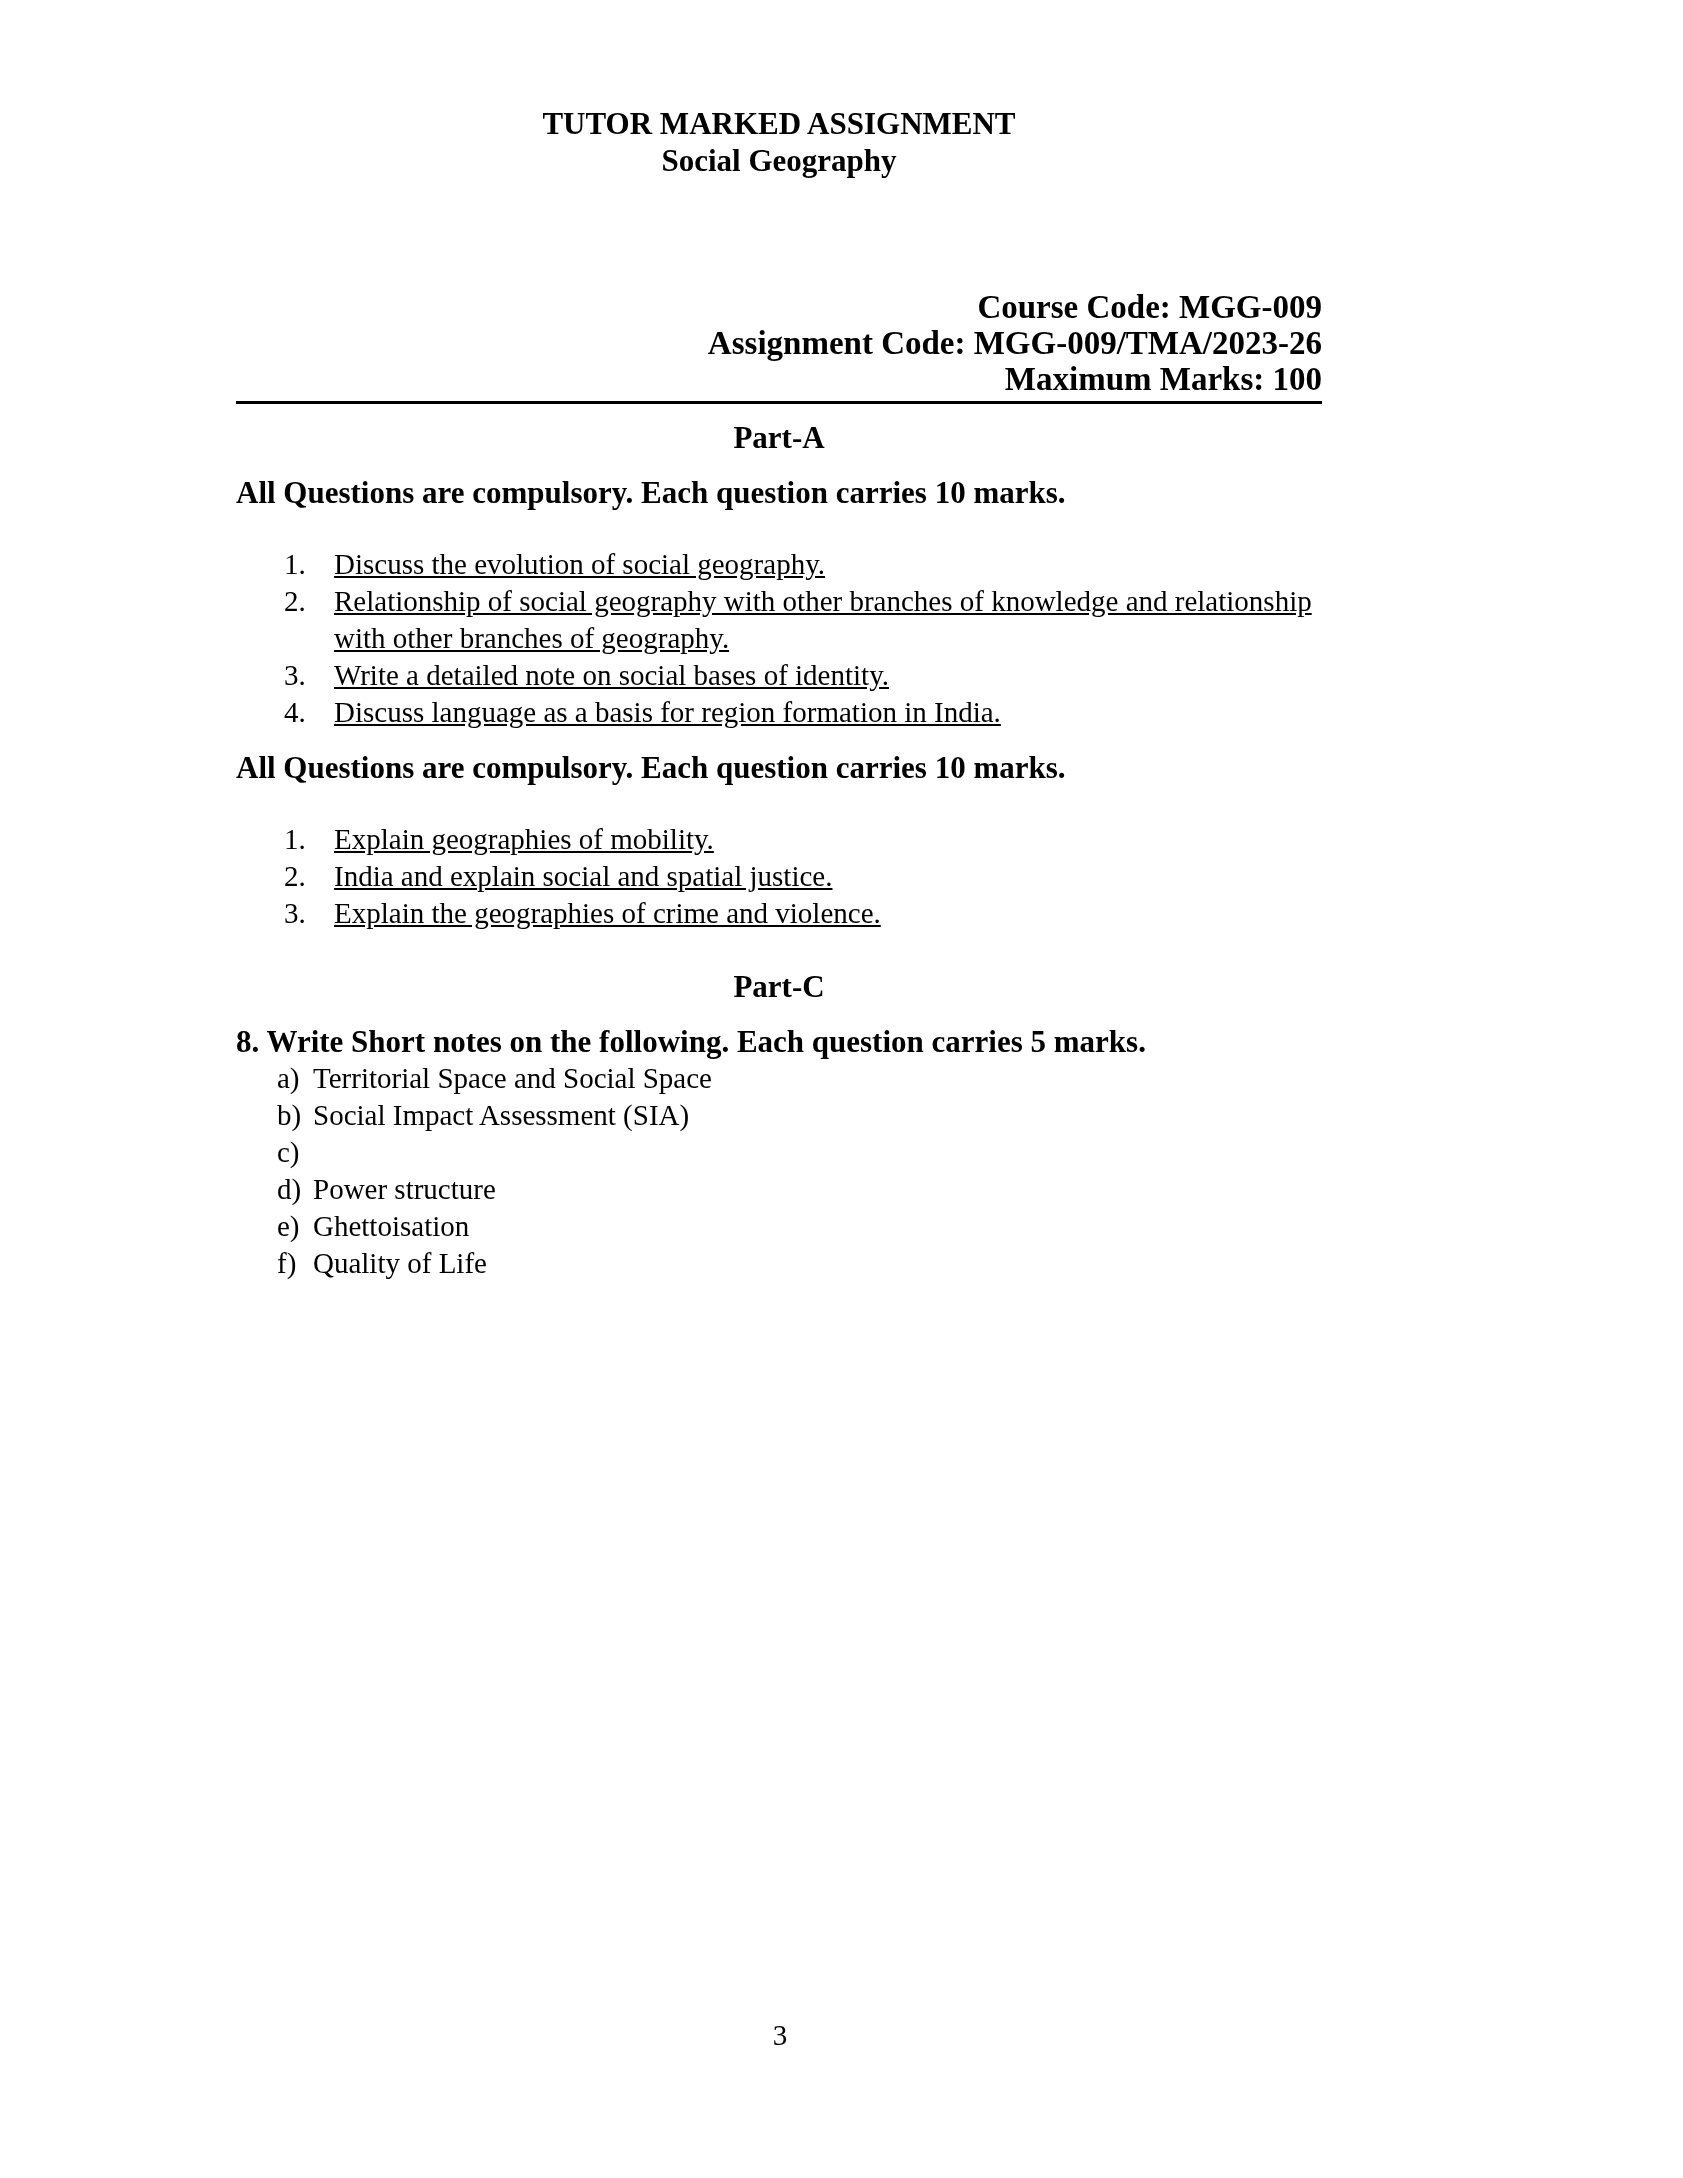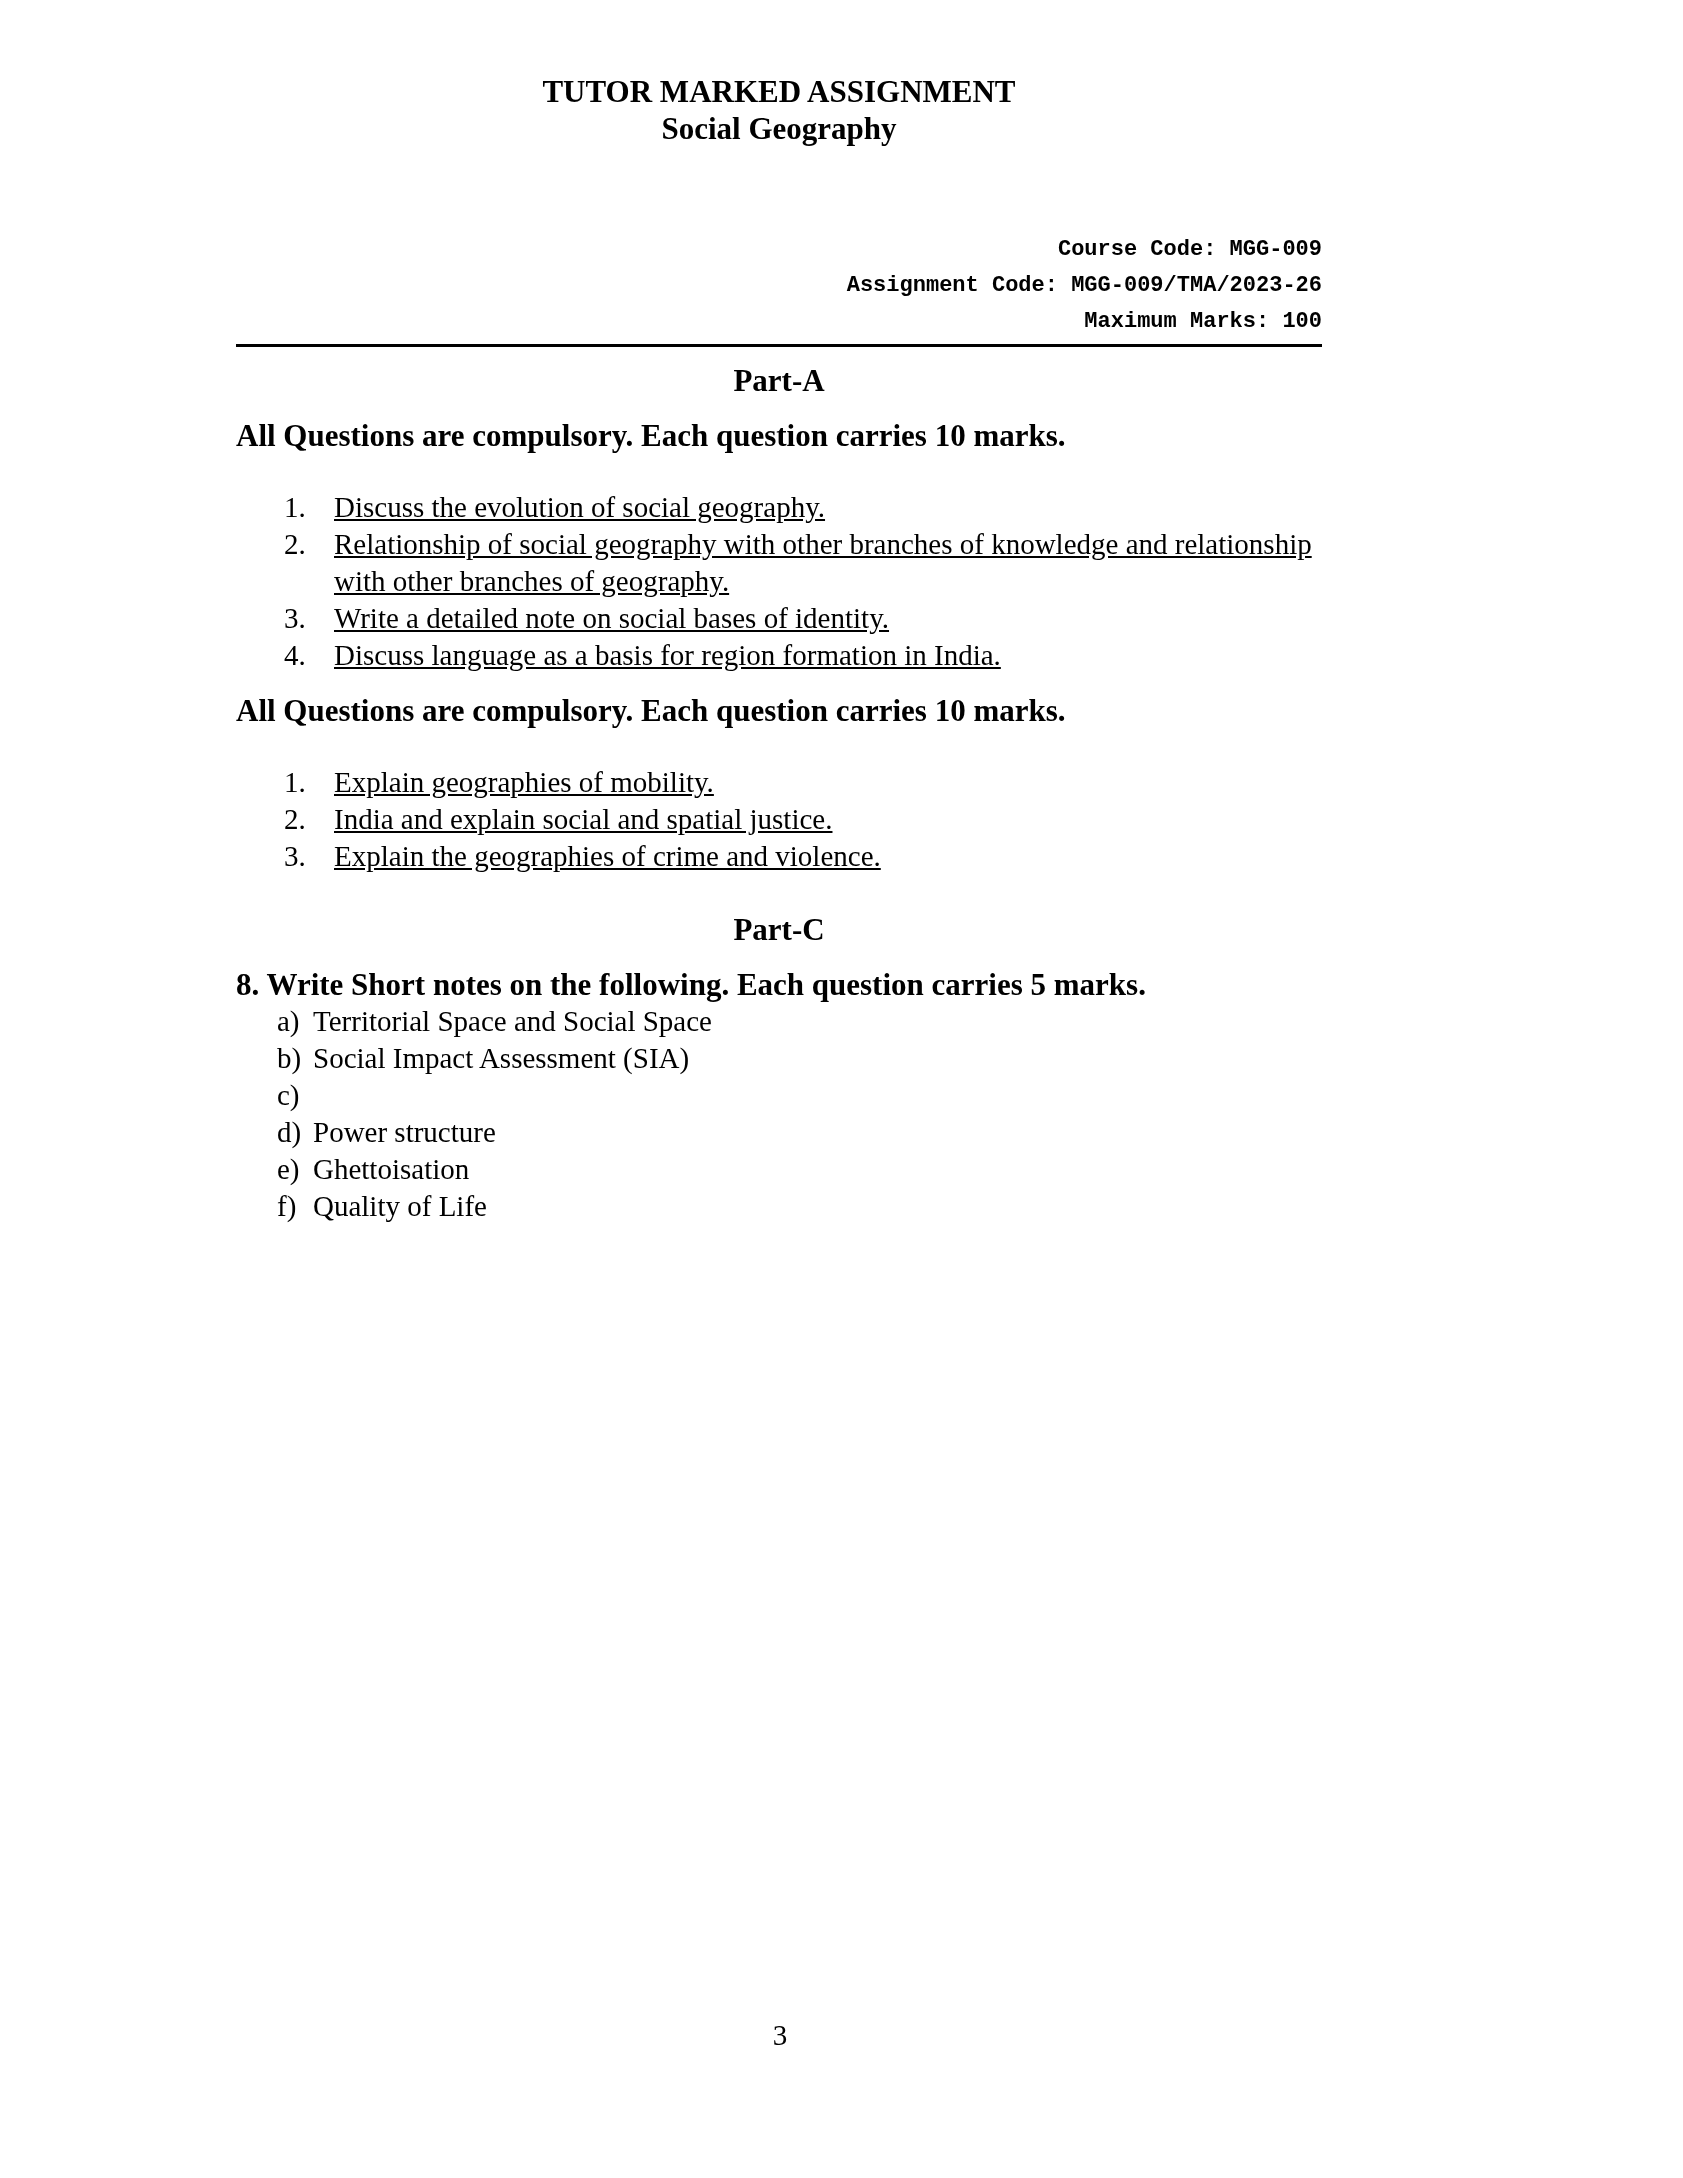--- a/index.html
+++ b/index.html
@@ -10,39 +10,38 @@
   .page {
     position: relative;
     width: 1560px;
     height: 2178px;
     background: #ffffff;
     color: #000000;
     font-family: "Liberation Serif", "DejaVu Serif", serif;
     font-size: 29px;
     overflow: hidden;
     box-sizing: border-box;
-    padding-top: 73px;
+    padding-top: 105px;
   }
   .content {
     margin-left: 236px;
     margin-right: 238px; 
   }
   .doc-title {
     text-align: center;
     font-weight: bold;
     font-size: 31px;
     line-height: 37px;
   }
   .codes-block {
-    margin-top: 85px;
+    margin-top: 110px;
     text-align: right;
     font-weight: bold;
-    font-size: 22px;
+    font-size: 33px;
     line-height: 36px;
-    font-family: Liberation Mono, monospace;
   }
   .rule {
     margin-top: 4px;
     border: 0;
     border-top: 3px solid #000000;
     height: 0;
   }
   .part-heading {
     text-align: center;
     font-weight: bold;

